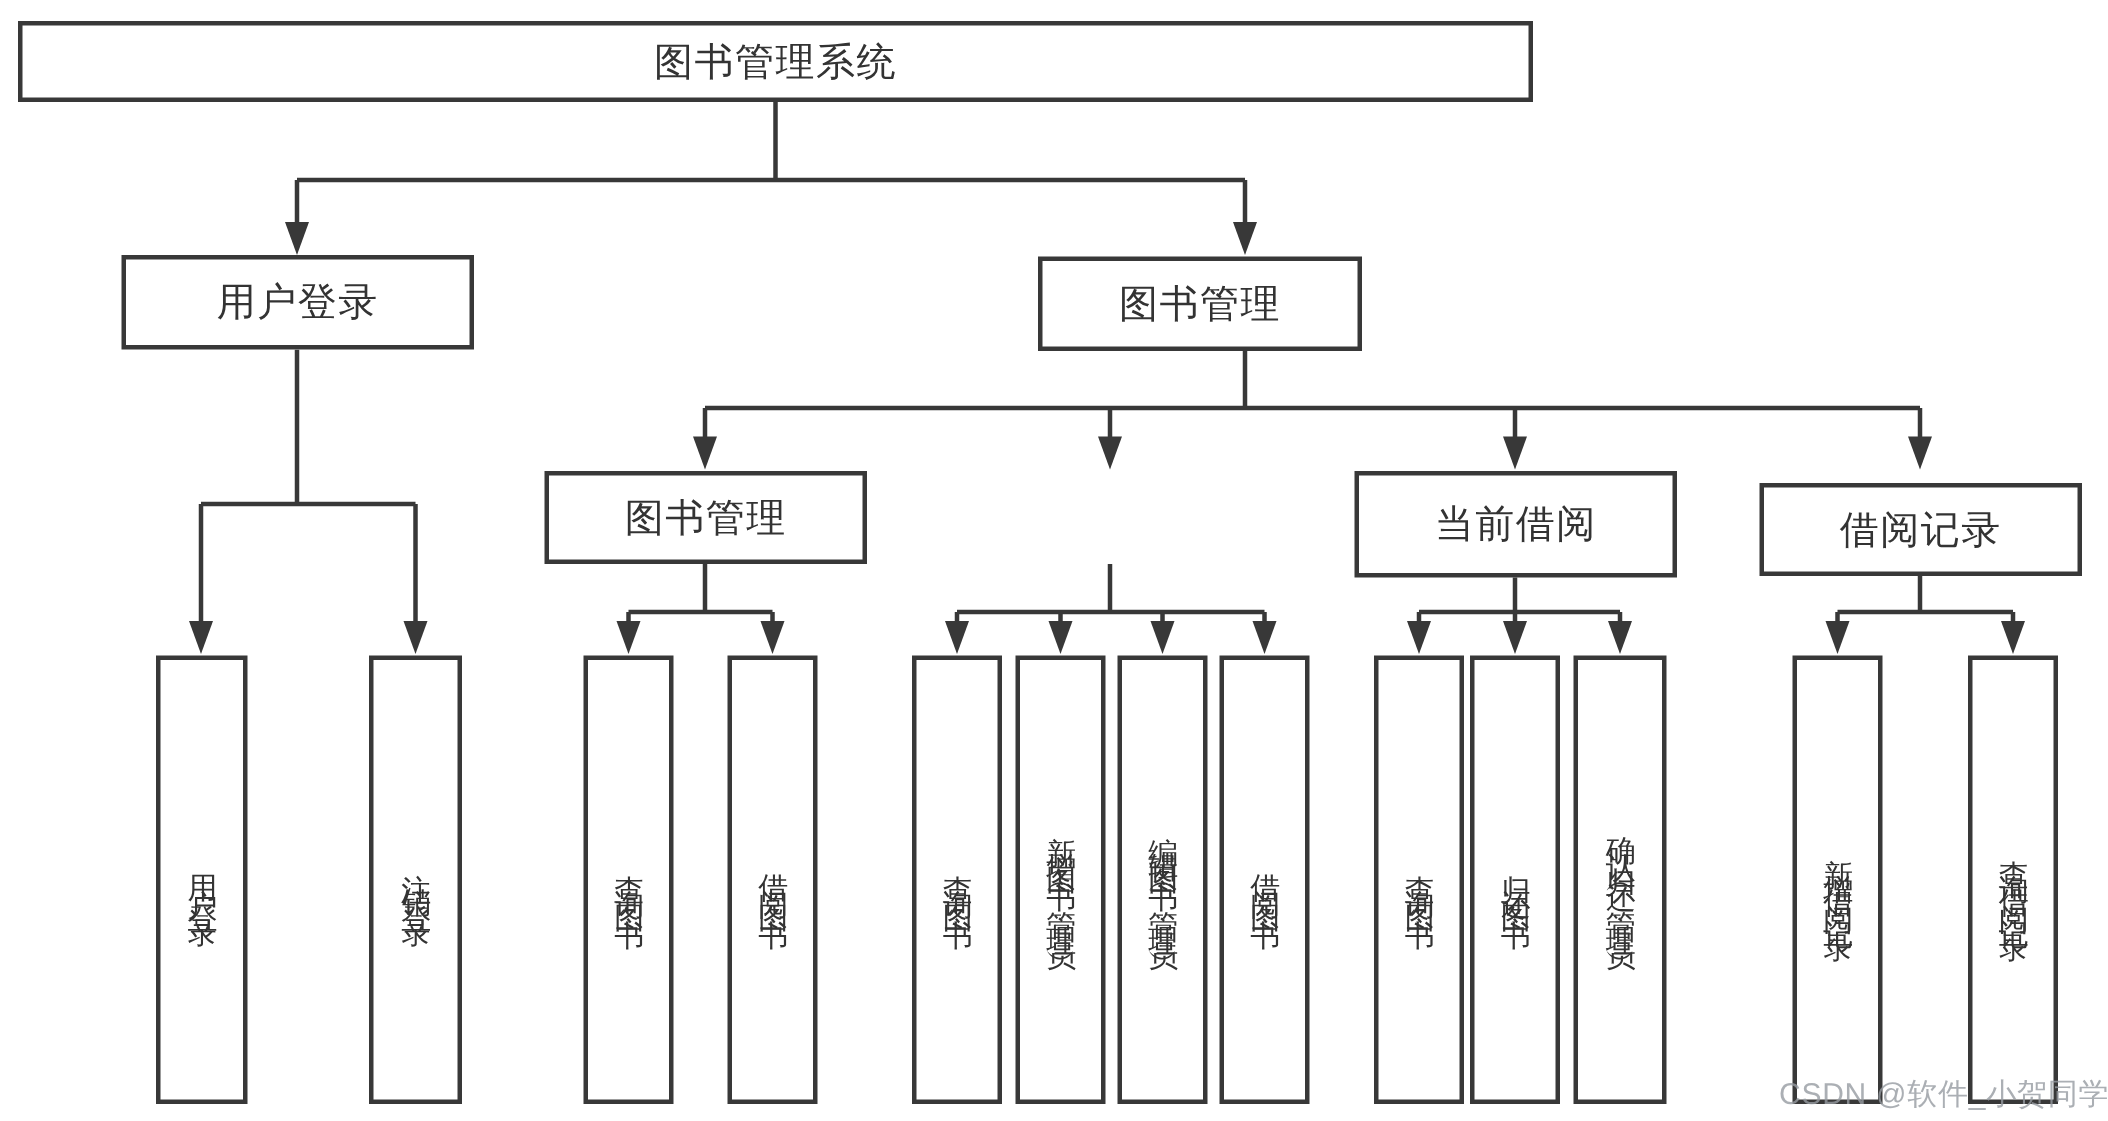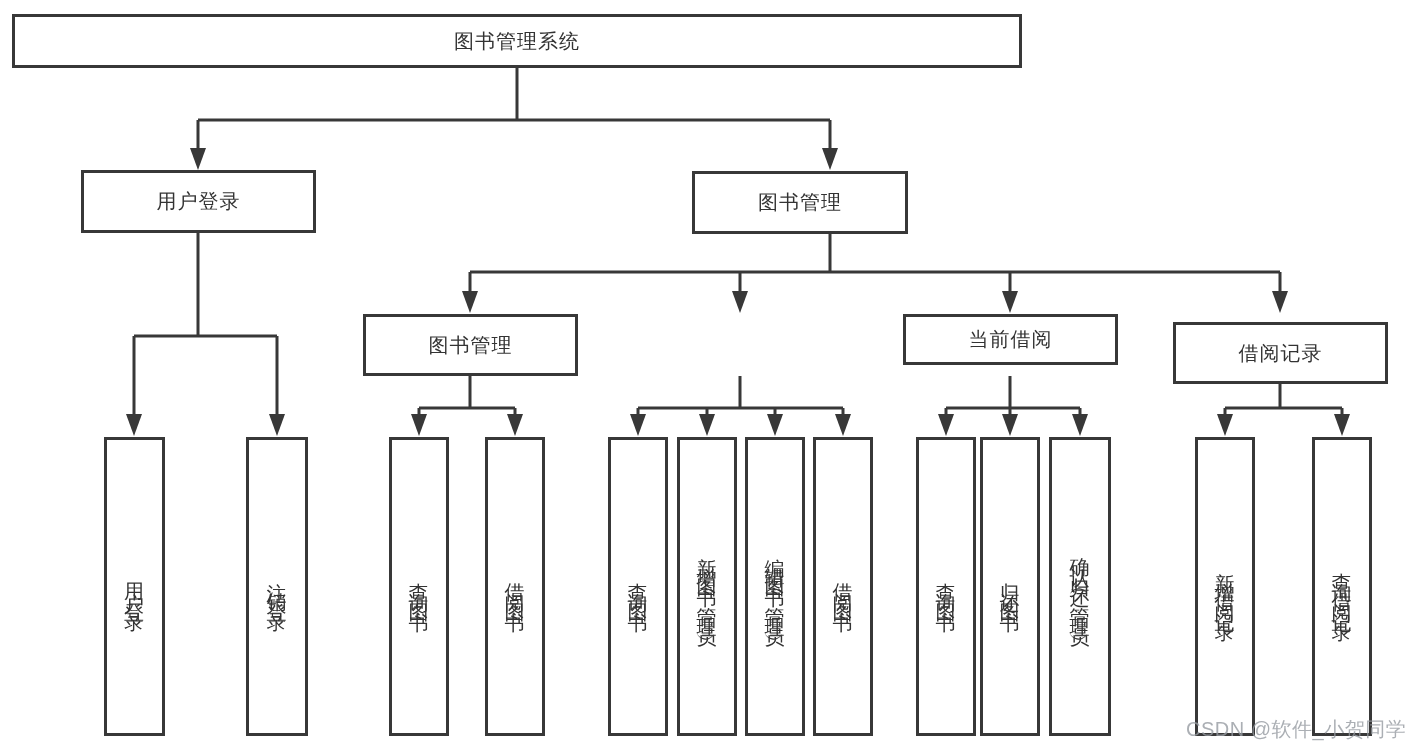--- a/index.html
+++ b/index.html
@@ -23,21 +23,21 @@
   .box {
     position: absolute;
     box-sizing: border-box;
     background: #ffffff;
     border: 3px solid #383838;
     display: flex;
     align-items: center;
     justify-content: center;
   }
   .hlabel {
-    font-size: 20px;
+    font-size: 26px;
     letter-spacing: 1px;
     color: #333333;
     white-space: nowrap;
   }
   .vlabel {
     writing-mode: vertical-rl;
     text-orientation: mixed;
     font-size: 20px;
     letter-spacing: 10px;
     line-height: 1;
@@ -99,21 +99,21 @@
   <div class="box" style="left:81px;top:170px;width:235px;height:63px">
     <span class="hlabel">用户登录</span>
   </div>
   <div class="box" style="left:692px;top:171px;width:216px;height:63px">
     <span class="hlabel">图书管理</span>
   </div>
 
   <div class="box" style="left:363px;top:314px;width:215px;height:62px">
     <span class="hlabel">图书管理</span>
   </div>
-  <div class="box" style="left:903px;top:314px;width:215px;height:51px">
+  <div class="box" style="left:903px;top:314px;width:215px;height:71px">
     <span class="hlabel">当前借阅</span>
   </div>
   <div class="box" style="left:1173px;top:322px;width:215px;height:62px">
     <span class="hlabel">借阅记录</span>
   </div>
 
   <div class="box" style="left:104px;top:437px;width:61px;height:299px">
     <span class="vlabel">用户登录</span>
   </div>
   <div class="box" style="left:246px;top:437px;width:62px;height:299px">

